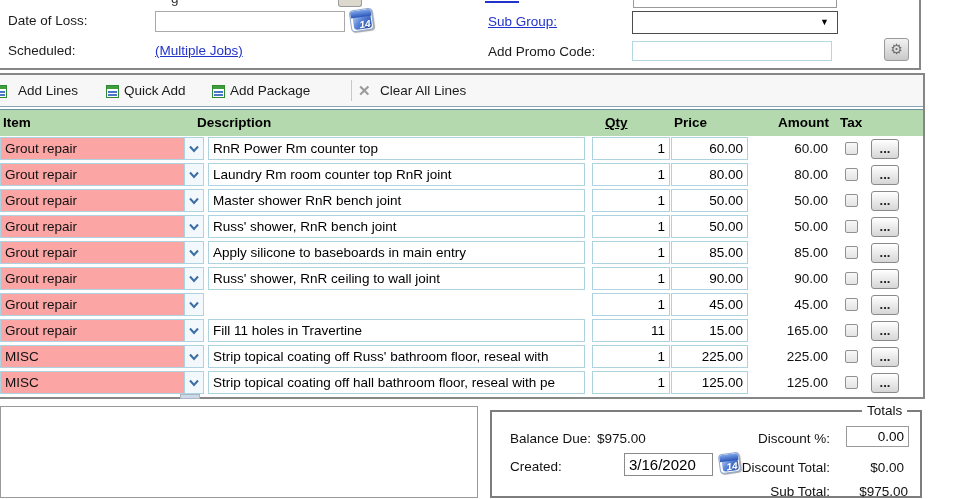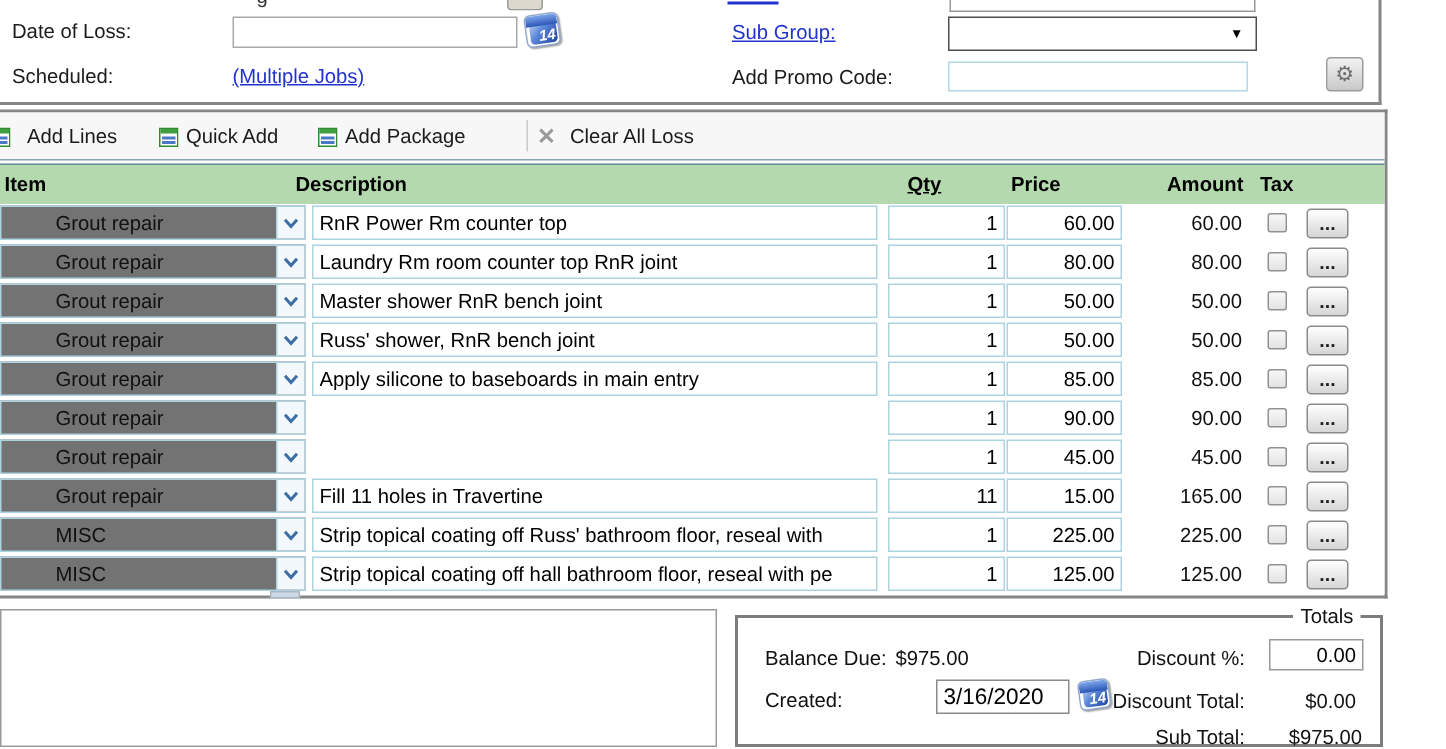--- a/index.html
+++ b/index.html
@@ -61,21 +61,21 @@
   .x-icon { left:358px; top:82px; font-size:15px; font-weight:bold; color:#9a9a9a; cursor:pointer; }
 
   .grid-header { left:0; top:109px; width:923px; height:27px; background:#b5d9ae;
     border-top:1px solid #69919e; }
   .gh { top:115px; font-size:13.5px; font-weight:bold; color:#000; white-space:nowrap; }
 
   .rows { left:0; top:136px; width:923px; }
   .row { position:relative; width:923px; height:26px; background:#fff; }
 
   .item-select { position:absolute; left:0; top:1px; width:204px; height:23px;
-    border:1px solid #aed3e0; background:#737373; display:flex; cursor:pointer;padding-left:32px; }
+    border:1px solid #aed3e0; background:#fca5a5; display:flex; cursor:pointer; }
   .item-text { flex:1; font-size:13.5px; line-height:21px; padding-left:4px; overflow:hidden;
     white-space:nowrap; }
   .item-arrow { width:19px; border-left:1px solid #aed3e0; background:#f3f8fc;
     display:flex; align-items:center; justify-content:center; }
 
   .cell-input { position:absolute; top:1px; height:23px; border:1px solid #aed3e0;
     background:#fff; font-family:"Liberation Sans",sans-serif; font-size:13.5px; padding:0 4px; }
   .desc-input { left:208px; width:377px; }
   .qty-input { left:592px; width:78px; text-align:right; }
   .price-input { left:671px; width:77px; text-align:right; }
@@ -158,21 +158,21 @@
 <span class="abs tb-label" style="left:124px;">Quick Add</span>
 <svg class="abs tb-icon" style="left:212px;" viewBox="0 0 13 13">
     <rect x="0.5" y="0.5" width="12" height="12" fill="#fff" stroke="#2e8b2e"></rect>
     <rect x="1" y="1" width="11" height="3" fill="#3f9e3f"></rect>
     <rect x="2" y="6" width="9" height="2" fill="#4a77c8"></rect>
     <rect x="2" y="9" width="9" height="2" fill="#4a77c8"></rect>
   </svg>
 <span class="abs tb-label" style="left:230px;">Add Package</span>
 <div class="abs tb-sep"></div>
 <span class="abs x-icon">✕</span>
-<span class="abs tb-label" style="left:380px;">Clear All Loss</span>
+<span class="abs tb-label" style="left:380px;">Clear All Lines</span>
 
 <div class="abs grid-header"></div>
 <span class="abs gh" style="left:3px;">Item</span>
 <span class="abs gh" style="left:197px;">Description</span>
 <span class="abs gh" style="left:605px;text-decoration:underline;">Qty</span>
 <span class="abs gh" style="left:674px;">Price</span>
 <span class="abs gh" style="left:778px;">Amount</span>
 <span class="abs gh" style="left:840px;">Tax</span>
 
 <div class="abs rows">
@@ -263,20 +263,21 @@
 
   <div class="row">
     <div class="item-select">
       <span class="item-text">Grout repair</span>
       <span class="item-arrow">
         <svg width="10" height="8" viewBox="0 0 10 8">
             <path d="M1 1.5 L5 6 L9 1.5" stroke="#3b6ea5" stroke-width="2" fill="none"></path>
           </svg>
       </span>
     </div>
+    <input class="cell-input desc-input" value="Russ' shower, RnR ceiling to wall joint" style="">
     <input class="cell-input qty-input" value="1" style="">
     <input class="cell-input price-input" value="90.00" style="">
     <span class="amount">90.00</span>
     <span class="tax-checkbox"></span>
     <button class="more-btn">...</button>
   </div>
 
   <div class="row">
     <div class="item-select">
       <span class="item-text">Grout repair</span>

